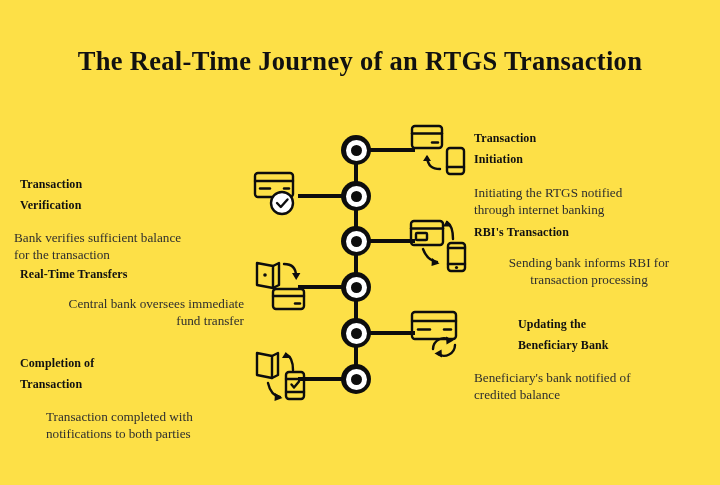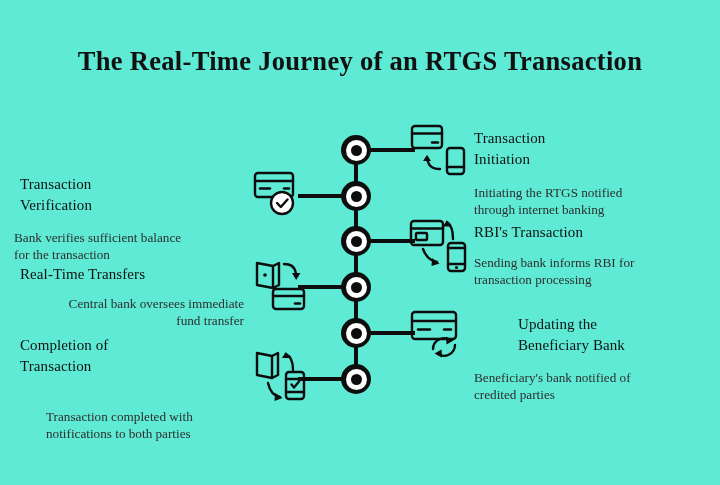--- a/index.html
+++ b/index.html
@@ -11,21 +11,21 @@
     height: 485px;
     background: #ffffff;
     font-family: "Liberation Serif", "DejaVu Serif", serif;
     overflow: hidden;
     position: relative;
   }
   #page {
     position: relative;
     width: 720px;
     height: 485px;
-    background: #5eead4;
+    background: #fde047;
   }
   
   .title {
     position: absolute;
     top: 46px;
     left: 0;
     width: 720px;
     text-align: center;
     font-family: "Liberation Serif", "DejaVu Serif", serif;
     font-weight: bold;
@@ -75,22 +75,22 @@
     box-sizing: border-box;
   }
   .connector {
     position: absolute;
     height: 4px;
     background: #0d0d0d;
   }
   
   .step-heading {
     position: absolute;
-    font-weight: normal;
-    font-size: 15px;
+    font-weight: bold;
+    font-size: 12px;
     line-height: 21px;
     color: #111111;
     letter-spacing: 0.1px;
   }
   .step-desc {
     position: absolute;
     font-size: 13.2px;
     line-height: 16.5px;
     color: #2e2e2e;
   }
@@ -174,21 +174,21 @@
       <circle cx="47.5" cy="48.5" r="1.6" fill="#0d0d0d" stroke="none"></circle>
       <path d="M44 20 C 44 10, 41 5, 38 3"></path>
       <path d="M34 7.5 L37.8 1.5 L41.5 7.5" fill="#0d0d0d" stroke="none"></path>
       <path d="M14 30 C 17 38, 22 42, 28 43"></path>
       <path d="M23 39 L30.5 44.5 L22.5 47" fill="#0d0d0d" stroke="none"></path>
     </svg>
   </div>
   <div class="step-heading right" style="left:474px; top:222px; width:230px;">
     <span>RBI's Transaction</span>
   </div>
-  <div class="step-desc right" style="left:474px; top:255px; width:230px;">
+  <div class="step-desc right" style="left:474px; top:255px; width:230px;text-align:center;">
     <span>Sending bank informs RBI for</span><br>
     <span>transaction processing</span>
   </div>
 
   <div class="icon-group" style="left:253px; top:260px;">
     <svg width="54" height="52" viewBox="0 0 54 52" fill="none" stroke="#0d0d0d" stroke-width="2.4" stroke-linecap="round" stroke-linejoin="round">
       <path d="M4 3 L20 6 L20 28 L4 25 Z"></path>
       <path d="M20 6 L26 3 L26 25 L20 28"></path>
       <circle cx="12" cy="15" r="1.8" fill="#0d0d0d" stroke="none"></circle>
       <path d="M31 4 C 39 4, 43 8, 43 16"></path>
@@ -217,38 +217,38 @@
       <path d="M45 35 A 11 11 0 0 1 28 44" fill="none"></path>
       <path d="M32 47.5 L24.5 43.5 L31.5 39.5" fill="#0d0d0d" stroke="none"></path>
     </svg>
   </div>
   <div class="step-heading right" style="left:478px; top:314px; width:230px;margin-left:40px;">
     <span>Updating the</span><br>
     <span>Beneficiary Bank</span>
   </div>
   <div class="step-desc right" style="left:474px; top:370px; width:230px;">
     <span>Beneficiary's bank notified of</span><br>
-    <span>credited parties</span>
+    <span>credited balance</span>
   </div>
 
   <div class="icon-group" style="left:253px; top:350px;">
     <svg width="54" height="52" viewBox="0 0 54 52" fill="none" stroke="#0d0d0d" stroke-width="2.4" stroke-linecap="round" stroke-linejoin="round">
       <path d="M4 3 L19 6 L19 28 L4 25 Z"></path>
       <path d="M19 6 L25 3 L25 25 L19 28"></path>
       <path d="M40 20 C 40 11, 37 6, 33 4"></path>
       <path d="M29 8 L32.8 2 L36.5 8" fill="#0d0d0d" stroke="none"></path>
       <rect x="33" y="22" width="18" height="27" rx="3"></rect>
       <line x1="33" y1="29" x2="51" y2="29"></line>
       <line x1="33" y1="42" x2="51" y2="42"></line>
       <path d="M38.5 34.5 L41 37.5 L46 31.5"></path>
       <path d="M15 33 C 17 42, 21 46, 27 47"></path>
       <path d="M22 43 L29.5 48 L21.5 51" fill="#0d0d0d" stroke="none"></path>
     </svg>
   </div>
-  <div class="step-heading left" style="left:20px; top:335px; width:224px;">
+  <div class="step-heading left" style="left:20px; top:353px; width:224px;">
     <span>Completion of</span><br>
     <span>Transaction</span>
   </div>
   <div class="step-desc left" style="left:14px; top:409px; width:230px;margin-left:32px;">
     <span>Transaction completed with</span><br>
     <span>notifications to both parties</span>
   </div>
 
 </div>
 

